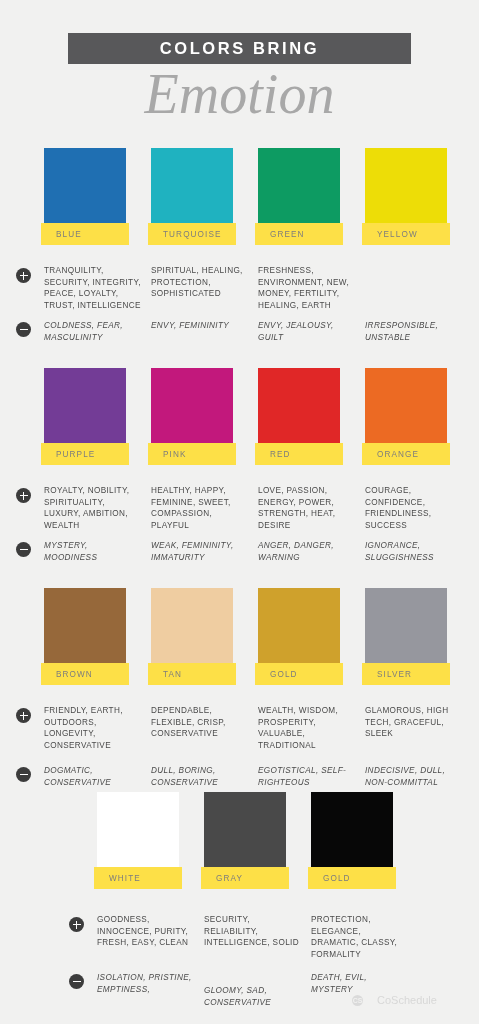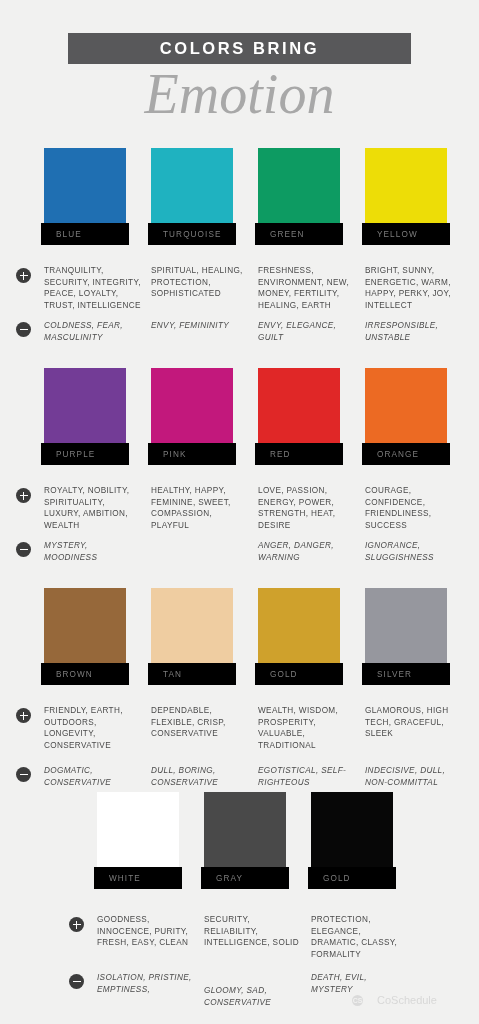--- a/index.html
+++ b/index.html
@@ -63,21 +63,21 @@
   }
 
   .swatch {
     width: 82px;
     height: 75px;
     margin-left: 3px;
   }
   .swatch-label {
     width: 88px;
     height: 22px;
-    background: #000000;
+    background: #fde047;
     display: flex;
     align-items: center;
     padding-left: 15px;
   }
   .swatch-label span {
     font-size: 8.2px;
     letter-spacing: 1.1px;
     color: #7d7d7d;
   }
 
@@ -179,28 +179,27 @@
           </div>
           <div class="pos-list" style="position: absolute; top: 107px;">SPIRITUAL, HEALING, PROTECTION, SOPHISTICATED</div>
           <div class="neg-list" style="position: absolute; top: 172px;">ENVY, FEMININITY</div>
         </div>
         <div class="cell" style="left: 255px;">
           <div class="swatch" style="background: rgb(13, 155, 98);"></div>
           <div class="swatch-label">
             <span>GREEN</span>
           </div>
           <div class="pos-list" style="position: absolute; top: 107px;">FRESHNESS, ENVIRONMENT, NEW, MONEY, FERTILITY, HEALING, EARTH</div>
-          <div class="neg-list" style="position: absolute; top: 172px;">ENVY, ELEGANCE, GUILT</div>
+          <div class="neg-list" style="position: absolute; top: 172px;">ENVY, JEALOUSY, GUILT</div>
         </div>
         <div class="cell" style="left: 362px;">
           <div class="swatch" style="background: rgb(237, 221, 7);"></div>
           <div class="swatch-label">
             <span>YELLOW</span>
           </div>
-          <div class="pos-list" style="position: absolute; top: 107px;">BRIGHT, SUNNY, ENERGETIC, WARM, HAPPY, PERKY, JOY, INTELLECT</div>
           <div class="neg-list" style="position: absolute; top: 172px;">IRRESPONSIBLE, UNSTABLE</div>
         </div>
       </div>
     </div>
     <div class="row" style="top: 368px; height: 215px;">
       <div class="row-cells">
         <div class="marker plus" style="left: 16px; top: 120px;"></div>
         <div class="marker" style="left: 16px; top: 174px;"></div>
         <div class="cell" style="left: 41px;">
           <div class="swatch" style="background: rgb(115, 60, 150);"></div>
@@ -209,20 +208,21 @@
           </div>
           <div class="pos-list" style="position: absolute; top: 107px;">ROYALTY, NOBILITY, SPIRITUALITY, LUXURY, AMBITION, WEALTH</div>
           <div class="neg-list" style="position: absolute; top: 172px;">MYSTERY, MOODINESS</div>
         </div>
         <div class="cell" style="left: 148px;">
           <div class="swatch" style="background: rgb(194, 24, 124);"></div>
           <div class="swatch-label">
             <span>PINK</span>
           </div>
           <div class="pos-list" style="position: absolute; top: 107px;">HEALTHY, HAPPY, FEMININE, SWEET, COMPASSION, PLAYFUL</div>
+          <div class="neg-list" style="position: absolute; top: 172px;">WEAK,  FEMININITY, IMMATURITY</div>
         </div>
         <div class="cell" style="left: 255px;">
           <div class="swatch" style="background: rgb(224, 39, 39);"></div>
           <div class="swatch-label">
             <span>RED</span>
           </div>
           <div class="pos-list" style="position: absolute; top: 107px;">LOVE, PASSION, ENERGY, POWER, STRENGTH, HEAT, DESIRE</div>
           <div class="neg-list" style="position: absolute; top: 172px;">ANGER, DANGER, WARNING</div>
         </div>
         <div class="cell" style="left: 362px;">

